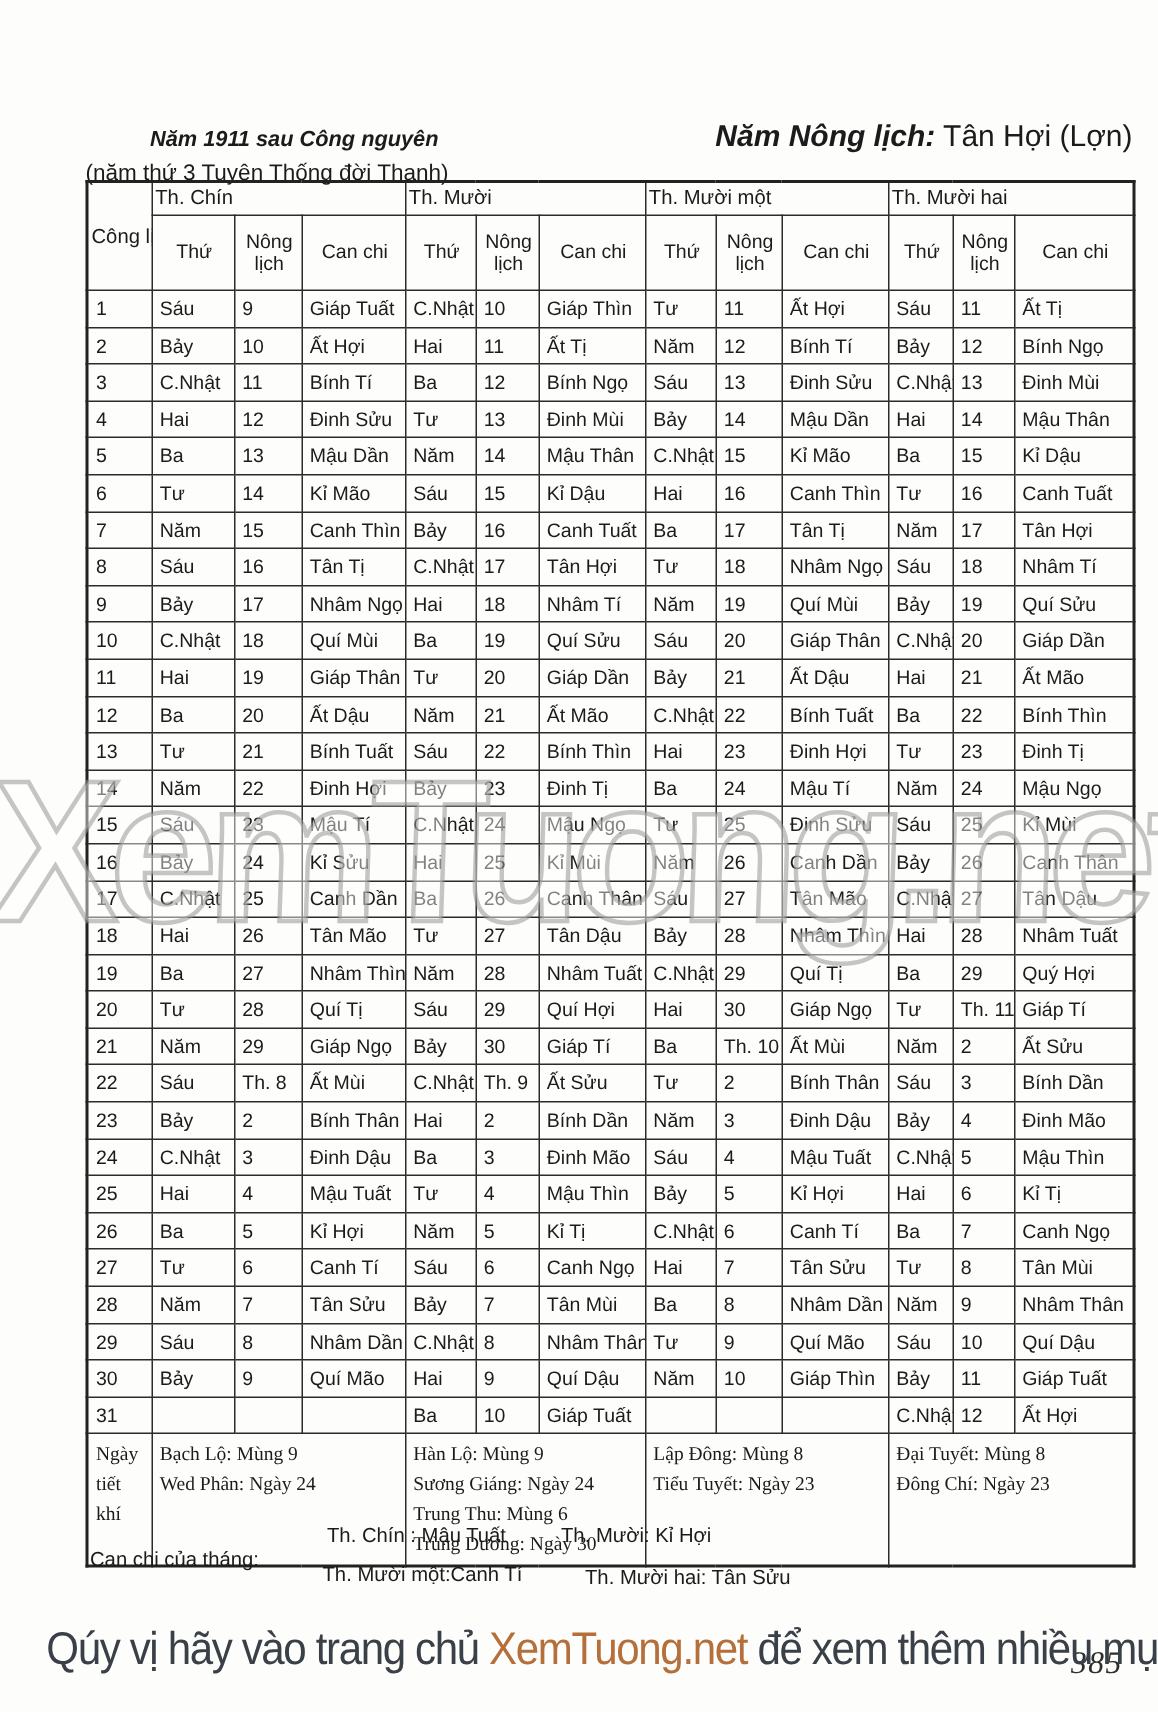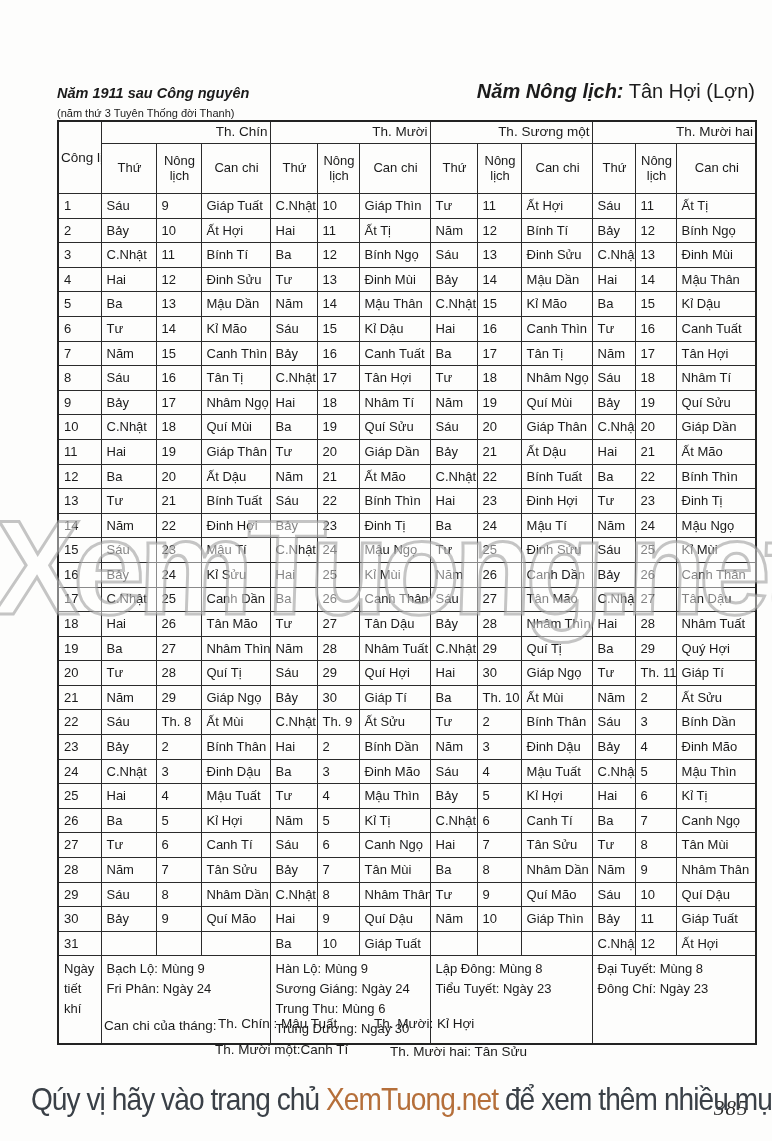--- a/index.html
+++ b/index.html
@@ -4,43 +4,43 @@
 <style>
   html,body{margin:0;padding:0;}
   body{
     width:772px;height:1141px;position:relative;overflow:hidden;
     background:#fdfdfc;color:#1b1b1b;
     font-family:"Liberation Sans",sans-serif;
     -webkit-font-smoothing:antialiased;
   }
   
   .page-header{position:absolute;left:57px;top:80px;width:698px;}
-  .hdr-line1{display:flex;justify-content:space-between;align-items:baseline;}
+  .hdr-line1{display:flex;justify-content:space-between;align-items:baseline;margin-left:43px;}
   .hdr-title{font-weight:bold;font-style:italic;font-size:14.5px;}
   .hdr-right{font-size:20px;}
   .hdr-right b{font-weight:bold;font-style:italic;}
-  .hdr-sub{font-size:11px;margin-top:4px;}
+  .hdr-sub{font-size:15px;margin-top:4px;}
   
   table.cal{
     position:absolute;left:57px;top:120px;width:698px;
     border-collapse:collapse;table-layout:fixed;
     font-size:13px;line-height:1.05;
   }
   table.cal th,table.cal td{
     border:1px solid #2b2b2b;
     font-weight:normal;text-align:left;
     padding:1px 3px 1px 5px;vertical-align:middle;
     overflow:hidden;white-space:nowrap;
   }
   table.cal{border:2px solid #222;}
-  tr.month-row th{height:19px;text-align:right;font-size:13.5px;padding:1px 2px;}
+  tr.month-row th{height:19px;text-align:left;font-size:13.5px;padding:1px 2px;}
   tr.subhdr-row th{height:47px;vertical-align:middle;white-space:normal;line-height:1.15;text-align:center;}
   th.conglich{vertical-align:middle;white-space:normal;line-height:1.15;}
   tbody.cal-body td{height:21.6px;}
-  tr.tietkhi-row td{height:83px;vertical-align:top;white-space:normal;line-height:20px;padding-top:3px;}
+  tr.tietkhi-row td{height:83px;vertical-align:top;white-space:normal;line-height:20px;padding-top:3px;font-family:Liberation Serif, serif;}
   td.tietkhi-label{line-height:16px;}
   
   .watermark{
     position:absolute;left:-6px;top:492px;width:790px;z-index:5;
     font-size:132px;font-weight:bold;letter-spacing:-7px;
     transform:scale(0.98,1.02) skewX(-2deg);transform-origin:left center;
     color:rgba(255,255,255,0.45);
     -webkit-text-stroke:3px rgba(150,150,150,0.55);
     text-stroke:3px rgba(150,150,150,0.55);
     pointer-events:none;white-space:nowrap;
@@ -87,21 +87,21 @@
       <col style="width:71px">
     <col style="width:43px">
       <col style="width:41px">
       <col style="width:80px">
   </colgroup>
   <thead>
     <tr class="month-row">
       <th rowspan="2" class="conglich">Công lịch</th>
       <th colspan="3">Th. Chín</th>
       <th colspan="3">Th. Mười</th>
-      <th colspan="3">Th. Sương một</th>
+      <th colspan="3">Th. Mười một</th>
       <th colspan="3">Th. Mười hai</th>
     </tr>
     <tr class="subhdr-row">
       <th>Thứ</th>
       <th>Nông lịch</th>
       <th>Can chi</th>
       <th>Thứ</th>
       <th>Nông lịch</th>
       <th>Can chi</th>
       <th>Thứ</th>
@@ -577,21 +577,21 @@
         <td>C.Nhật</td>
         <td>12</td>
         <td>Ất Hợi</td>
       </tr>
     </tbody>
   <tbody>
     <tr class="tietkhi-row">
       <td class="tietkhi-label">Ngày tiết khí</td>
     <td colspan="3">
           <div>Bạch Lộ: Mùng 9</div>
-          <div>Fri Phân: Ngày 24</div>
+          <div>Wed Phân: Ngày 24</div>
         </td>
         <td colspan="3">
           <div>Hàn Lộ: Mùng 9</div>
           <div>Sương Giáng: Ngày 24</div>
           <div>Trung Thu: Mùng 6</div>
           <div>Trùng Dương: Ngày 30</div>
         </td>
         <td colspan="3">
           <div>Lập Đông: Mùng 8</div>
           <div>Tiểu Tuyết: Ngày 23</div>
@@ -600,21 +600,21 @@
           <div>Đại Tuyết: Mùng 8</div>
           <div>Đông Chí: Ngày 23</div>
         </td>
       </tr>
   </tbody>
 </table>
 
 <div class="watermark">XemTuong.net</div>
 
 <div class="canchi">
-  <span class="l" style="left:60px;top:2px;padding-left:44px;">Can chi của tháng:</span>
+  <span class="l" style="left:60px;top:16px;">Can chi của tháng:</span>
   <span class="l" style="left:218px;top:0;text-align:center;">Th. Chín : Mậu Tuất</span>
   <span class="l" style="left:374px;top:0;">Th. Mười: Kỉ Hợi</span>
   <span class="l" style="left:215px;top:26px;">Th. Mười một:Canh Tí</span>
   <span class="l" style="left:390px;top:28px;">Th. Mười hai: Tân Sửu</span>
 </div>
 
 <div class="page-num">385</div>
 
 <div class="banner"><span>Qúy vị hãy vào trang chủ </span><span class="site" style="color: rgb(181, 111, 58);">XemTuong.net</span><span> để xem thêm nhiều mục hay khác</span></div>
 

